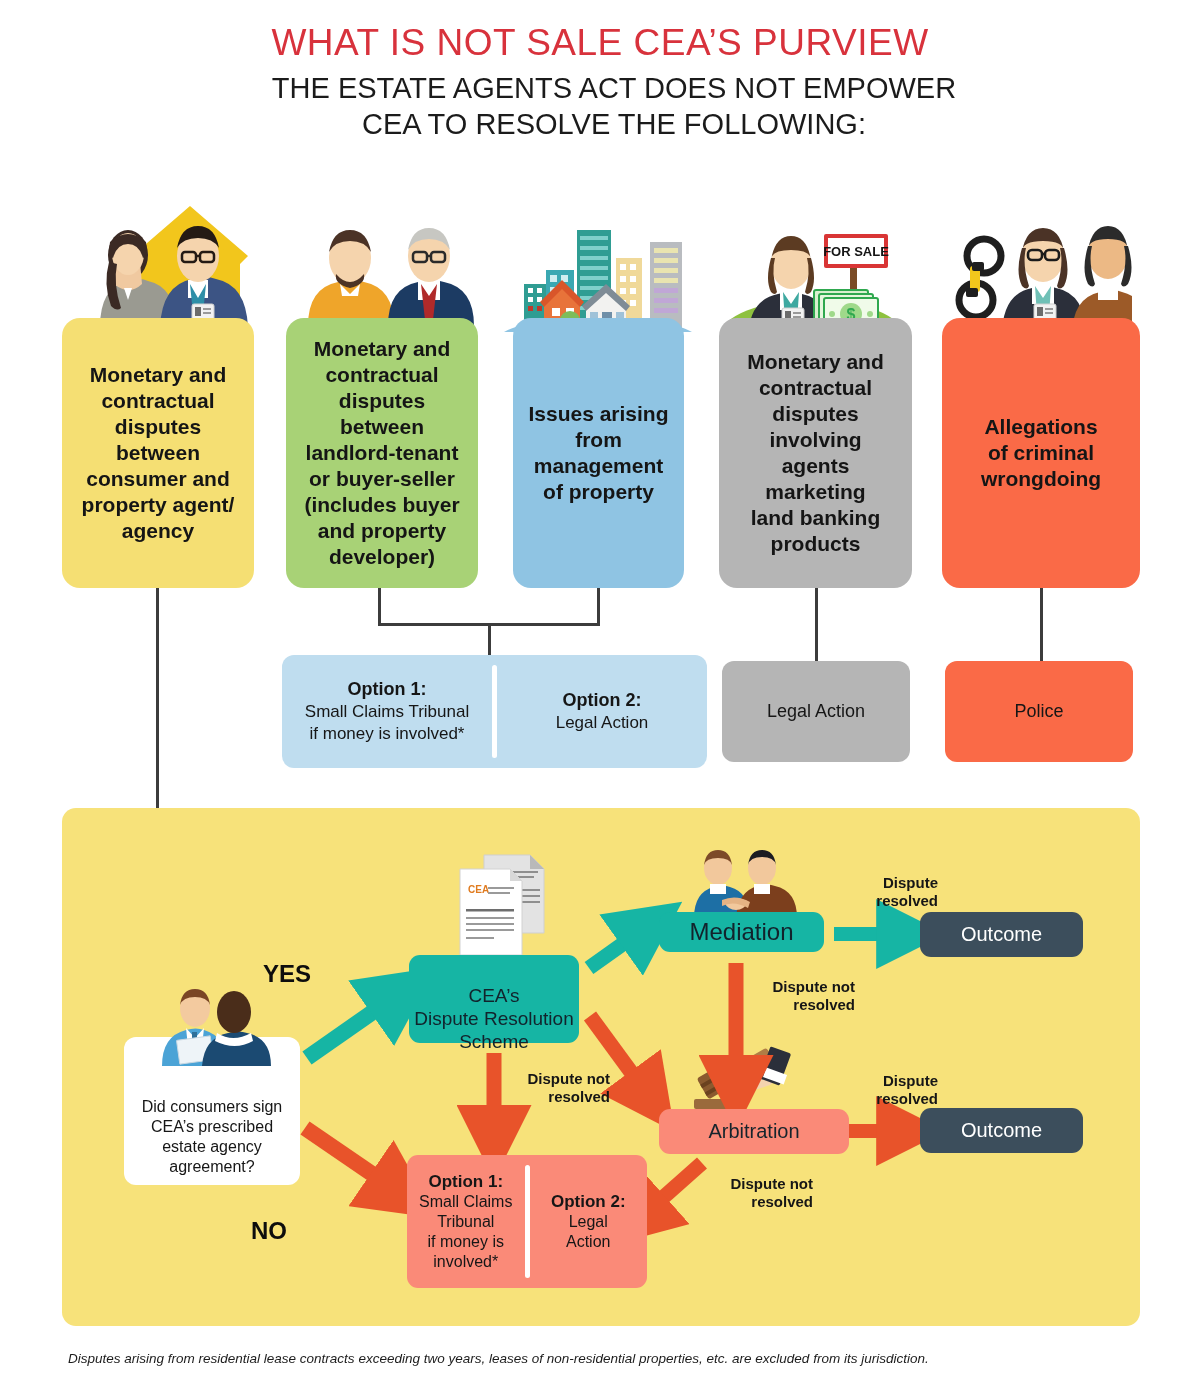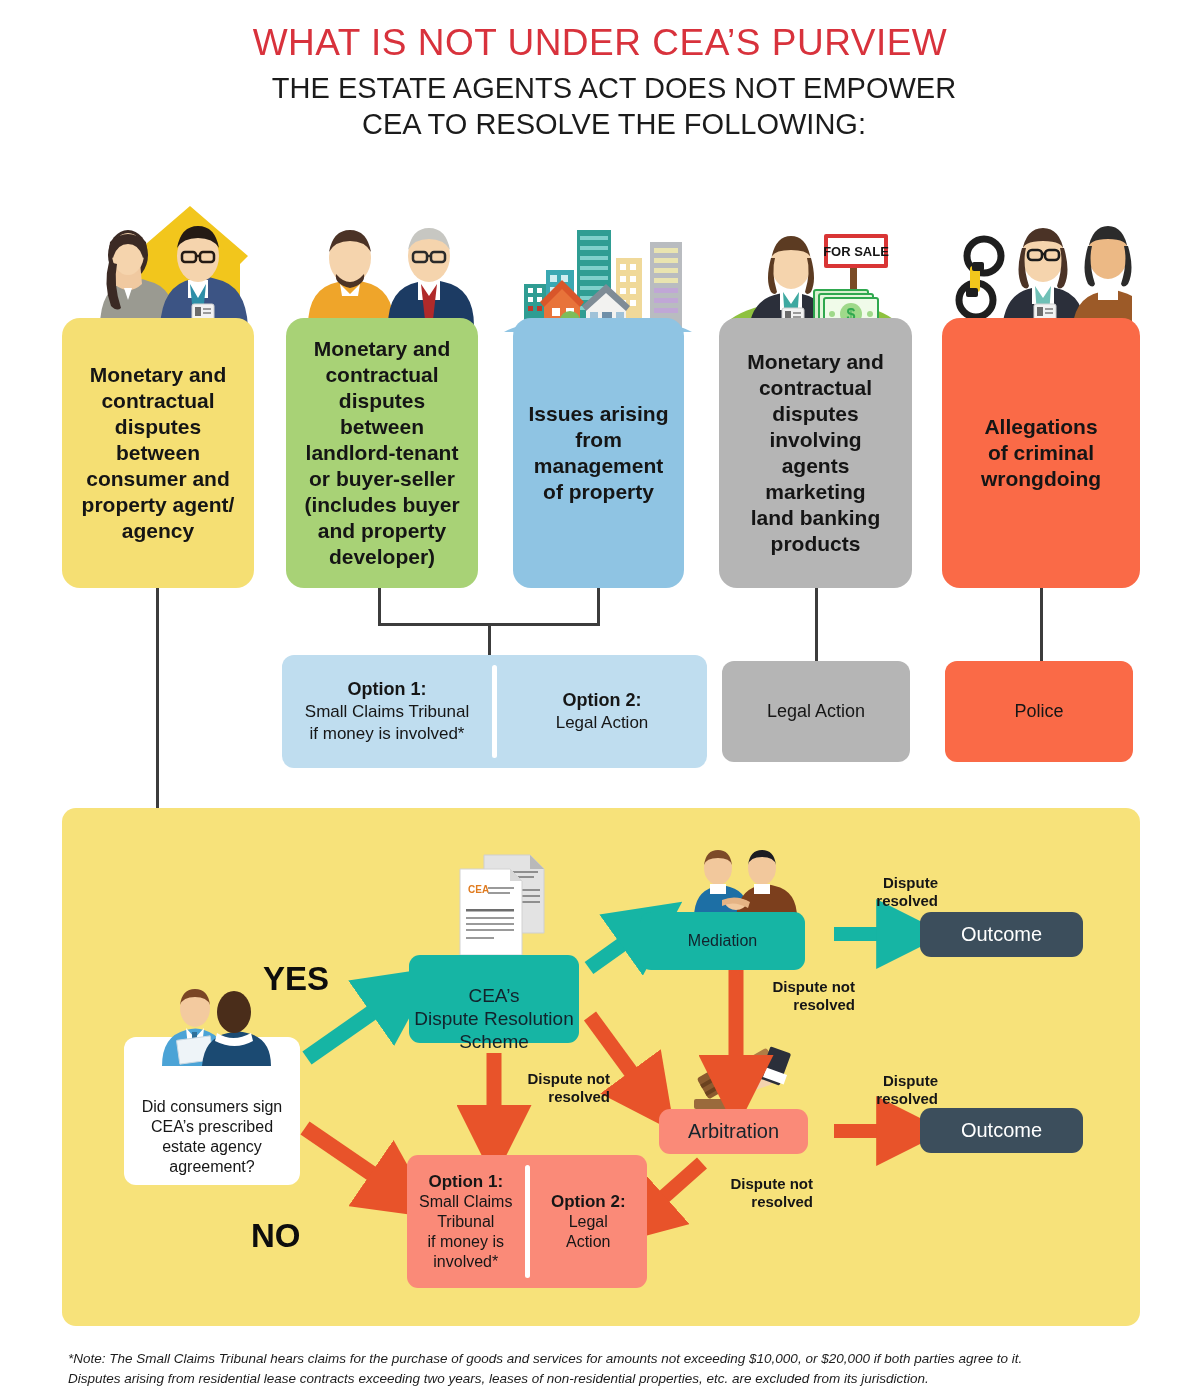--- a/index.html
+++ b/index.html
@@ -81,23 +81,23 @@
     background: #f7e27a; border-radius: 14px; z-index: 2;
   }
 
   .node {
     position: absolute; border-radius: 11px;
     display: flex; align-items: center; justify-content: center;
     text-align: center; z-index: 6;
   }
   .n-drs { left: 409px; top: 955px; width: 170px; height: 88px;
            background:#16b5a4; color:#12232c; font-size:19px; line-height:23px; }
-  .n-med { left: 640px; top: 912px; width: 165px; height: 58px;
-           background:#16b5a4; color:#12232c; font-size:16px; }
-  .n-arb { left: 659px; top: 1109px; width: 149px; height: 45px;
+  .n-med { left: 659px; top: 912px; width: 165px; height: 40px;
+           background:#16b5a4; color:#12232c; font-size:24px; }
+  .n-arb { left: 659px; top: 1109px; width: 190px; height: 45px;
            background:#fa8a78; color:#16242c; font-size:20px; }
   .n-out1{ left: 920px; top: 912px; width: 163px; height: 45px;
            background:#3c4e5c; color:#ffffff; font-size:20px; }
   .n-out2{ left: 920px; top: 1108px; width: 163px; height: 45px;
            background:#3c4e5c; color:#ffffff; font-size:20px; }
 
   .n-opt { position:absolute; left: 407px; top: 1155px; width: 240px; height: 133px;
            background:#fa8a78; border-radius: 11px; display:flex; z-index:6; }
   .n-opt .opt-half { font-size:16px; line-height:20px; }
   .n-opt .opt-half b { font-size:17px; }
@@ -106,21 +106,21 @@
     position: absolute; left: 124px; top: 1037px; width: 176px; height: 148px;
     background: #ffffff; border-radius: 12px; z-index: 6;
     display: flex; align-items: flex-end; justify-content: center;
     padding-bottom: 8px;
   }
   .qbox .qtext {
     font-size: 16px; line-height: 20px; text-align: center; color: #161616;
     white-space: pre-line;
   }
 
-  .yesno { position: absolute; font-weight: 800; font-size: 33px; color: #0d0d0d; z-index: 7; }
+  .yesno { position: absolute; font-weight: 800; font-size: 24px; color: #0d0d0d; z-index: 7; }
   .lbl-yes { left: 263px; top: 960px; }
   .lbl-no  { left: 251px; top: 1209px; margin-top: 8px; }
 
   .flow-label {
     position: absolute; font-size: 15px; line-height: 18px; font-weight: 700;
     color: #161616; text-align: right; z-index: 7; white-space: pre-line;
   }
   .fl-1 { left: 500px; top: 1070px; width: 110px; }   
   .fl-2 { left: 745px; top: 978px;  width: 110px; }   
   .fl-3 { left: 838px; top: 874px;  width: 100px; }   
@@ -138,21 +138,21 @@
   }
   .note span { display: block; }
 
   .illus svg { display: block; }
 </style>
 </head>
 <body>
 
 <div class="stage">
 
-  <div class="title-main">WHAT IS NOT UNDER CEA’S PURVIEW</div>
+  <div class="title-main">WHAT IS NOT SALE CEA’S PURVIEW</div>
   <div class="title-sub">
     <span>THE ESTATE AGENTS ACT DOES NOT EMPOWER</span>
     <span>CEA TO RESOLVE THE FOLLOWING:</span>
   </div>
 
   <div class="illus" style="left:80px; top:192px;">
     <svg width="190" height="135" viewBox="0 0 190 135">
       <path d="M60 62 L110 18 L160 62 L160 118 L60 118 Z" fill="#f2c61c"></path>
       <path d="M52 64 L110 14 L168 64 L160 72 L110 28 L60 72 Z" fill="#f2c61c"></path>
 
@@ -551,17 +551,16 @@
   <div class="flow-label fl-2">Dispute not
 resolved</div>
   <div class="flow-label fl-3">Dispute
 resolved</div>
   <div class="flow-label fl-4">Dispute
 resolved</div>
   <div class="flow-label fl-5">Dispute not
 resolved</div>
 
   <div class="note">
-    <span>*Note: The Small Claims Tribunal hears claims for the purchase of goods and services for amounts not exceeding $10,000, or $20,000 if both parties agree to it.</span>
     <span>Disputes arising from residential lease contracts exceeding two years, leases of non-residential properties, etc. are excluded from its jurisdiction.</span>
   </div>
 
 </div>
 
 </body></html>

